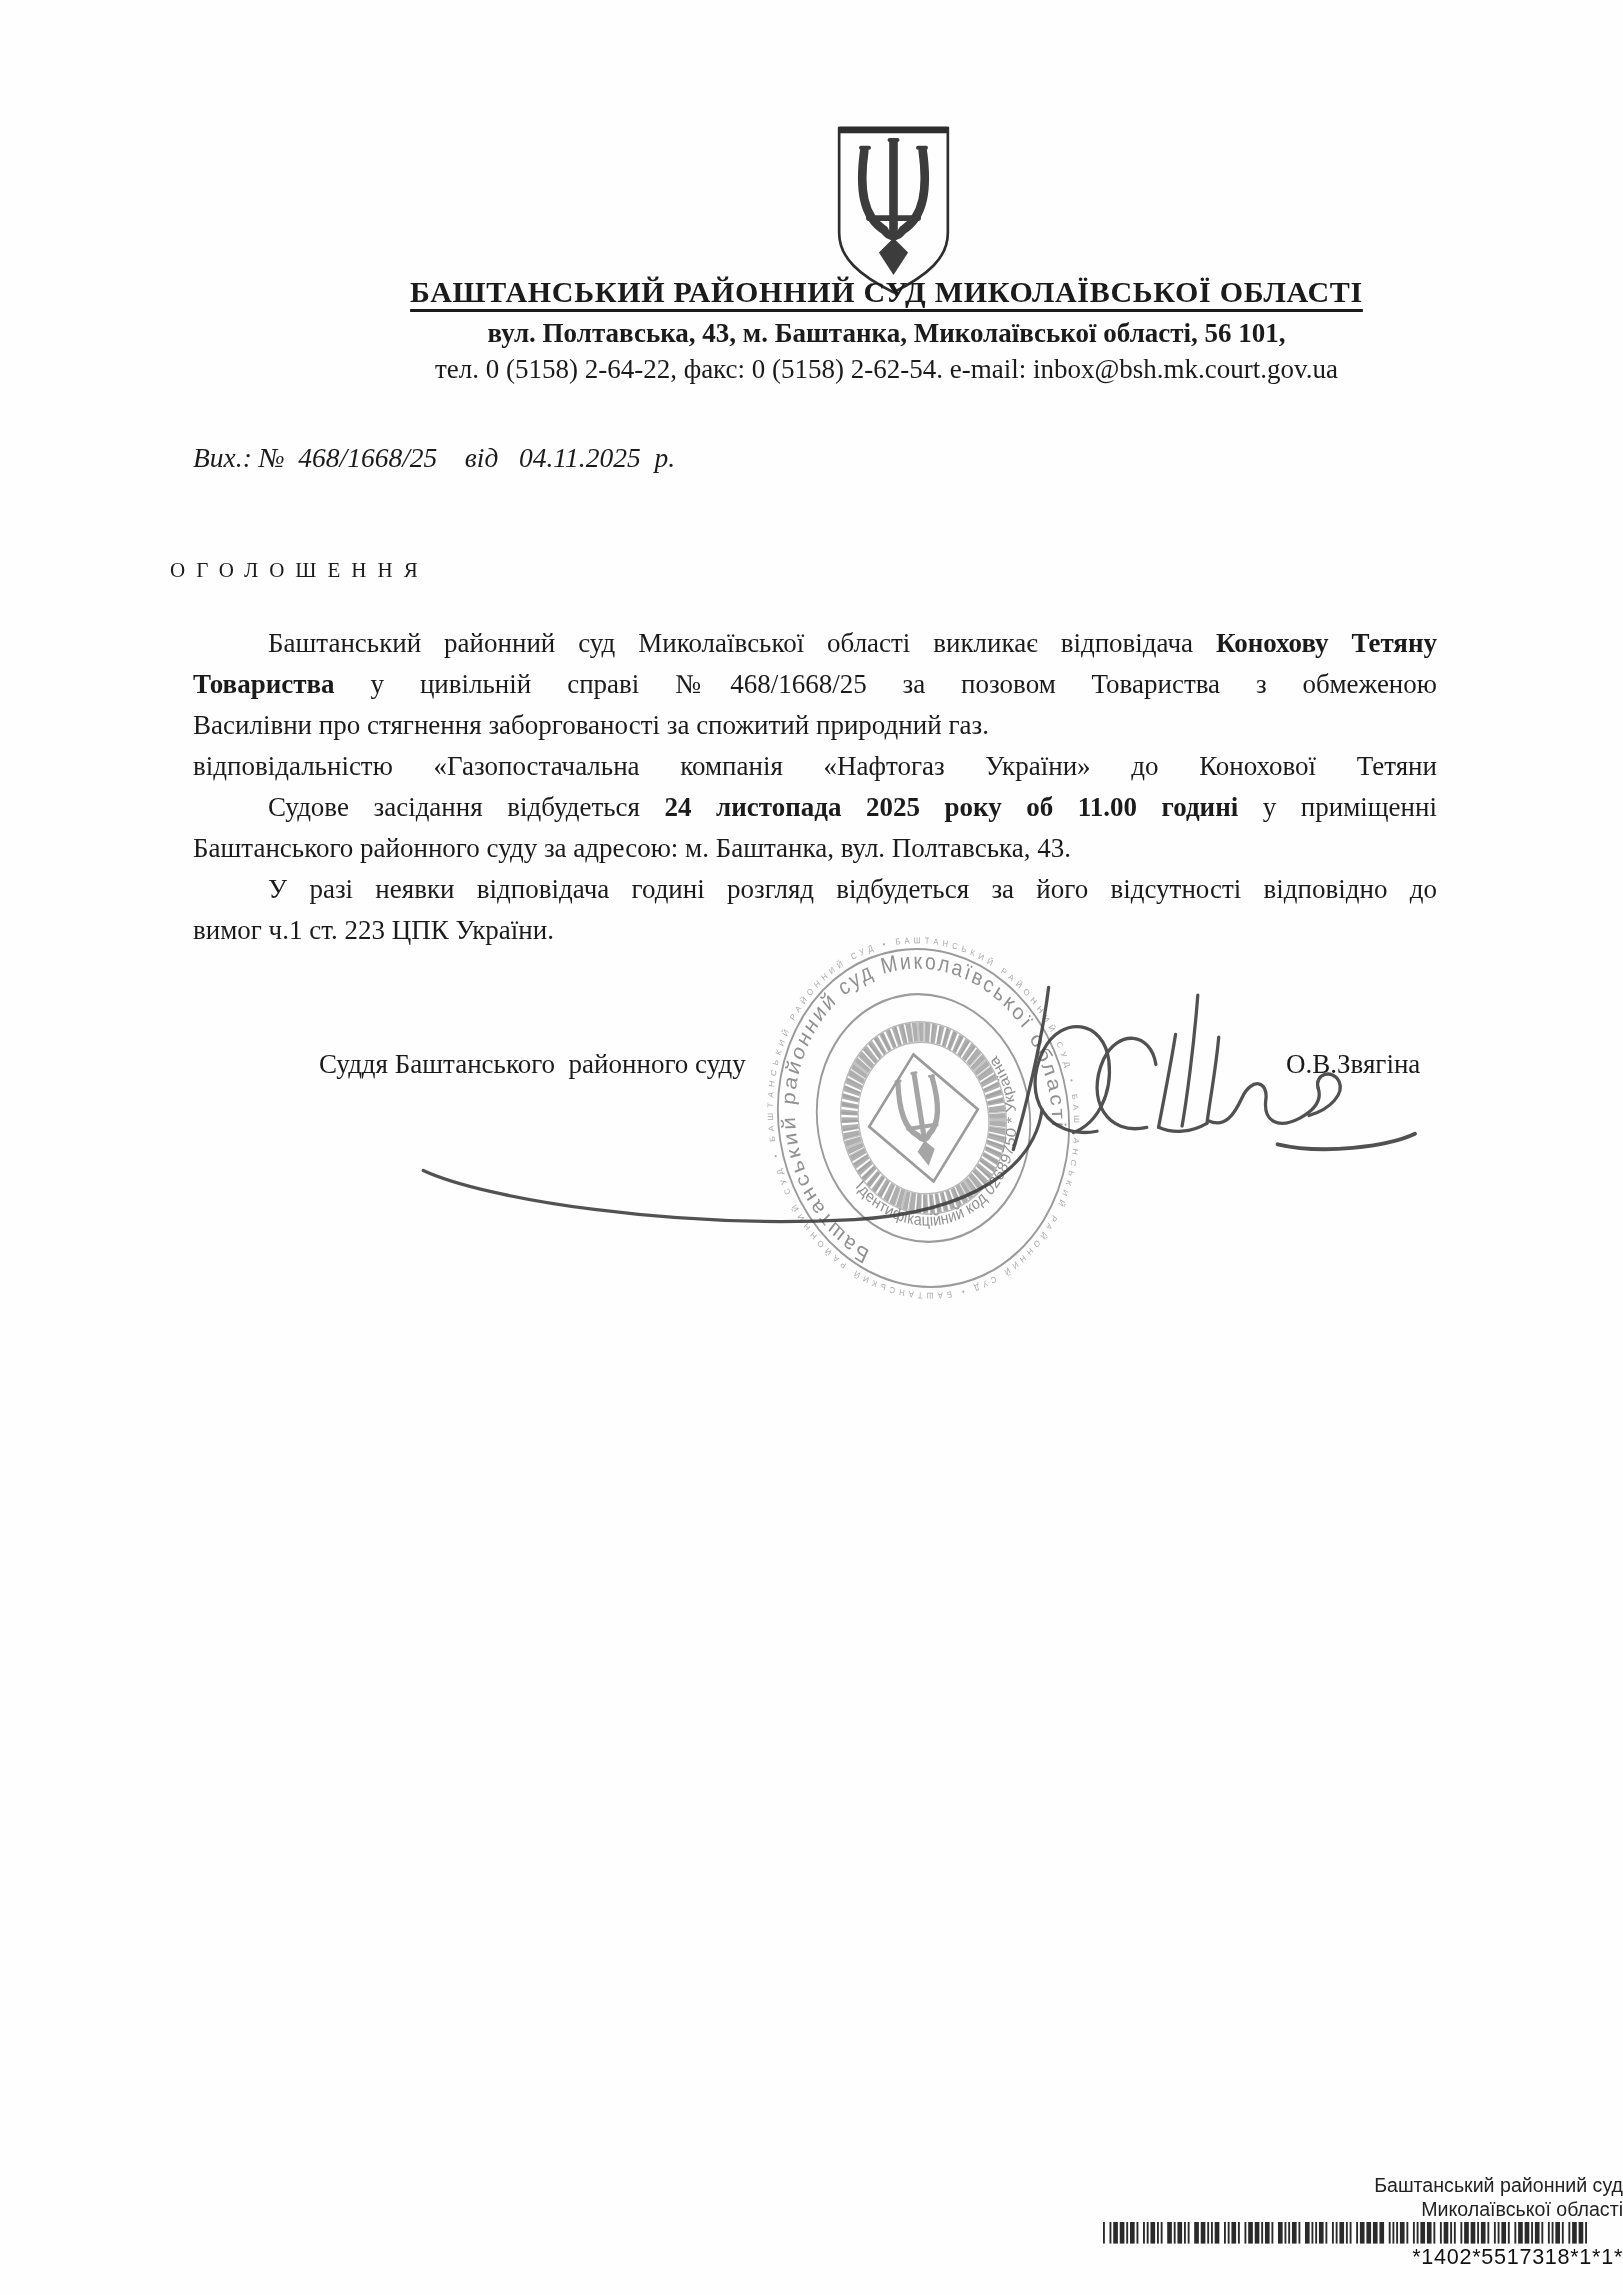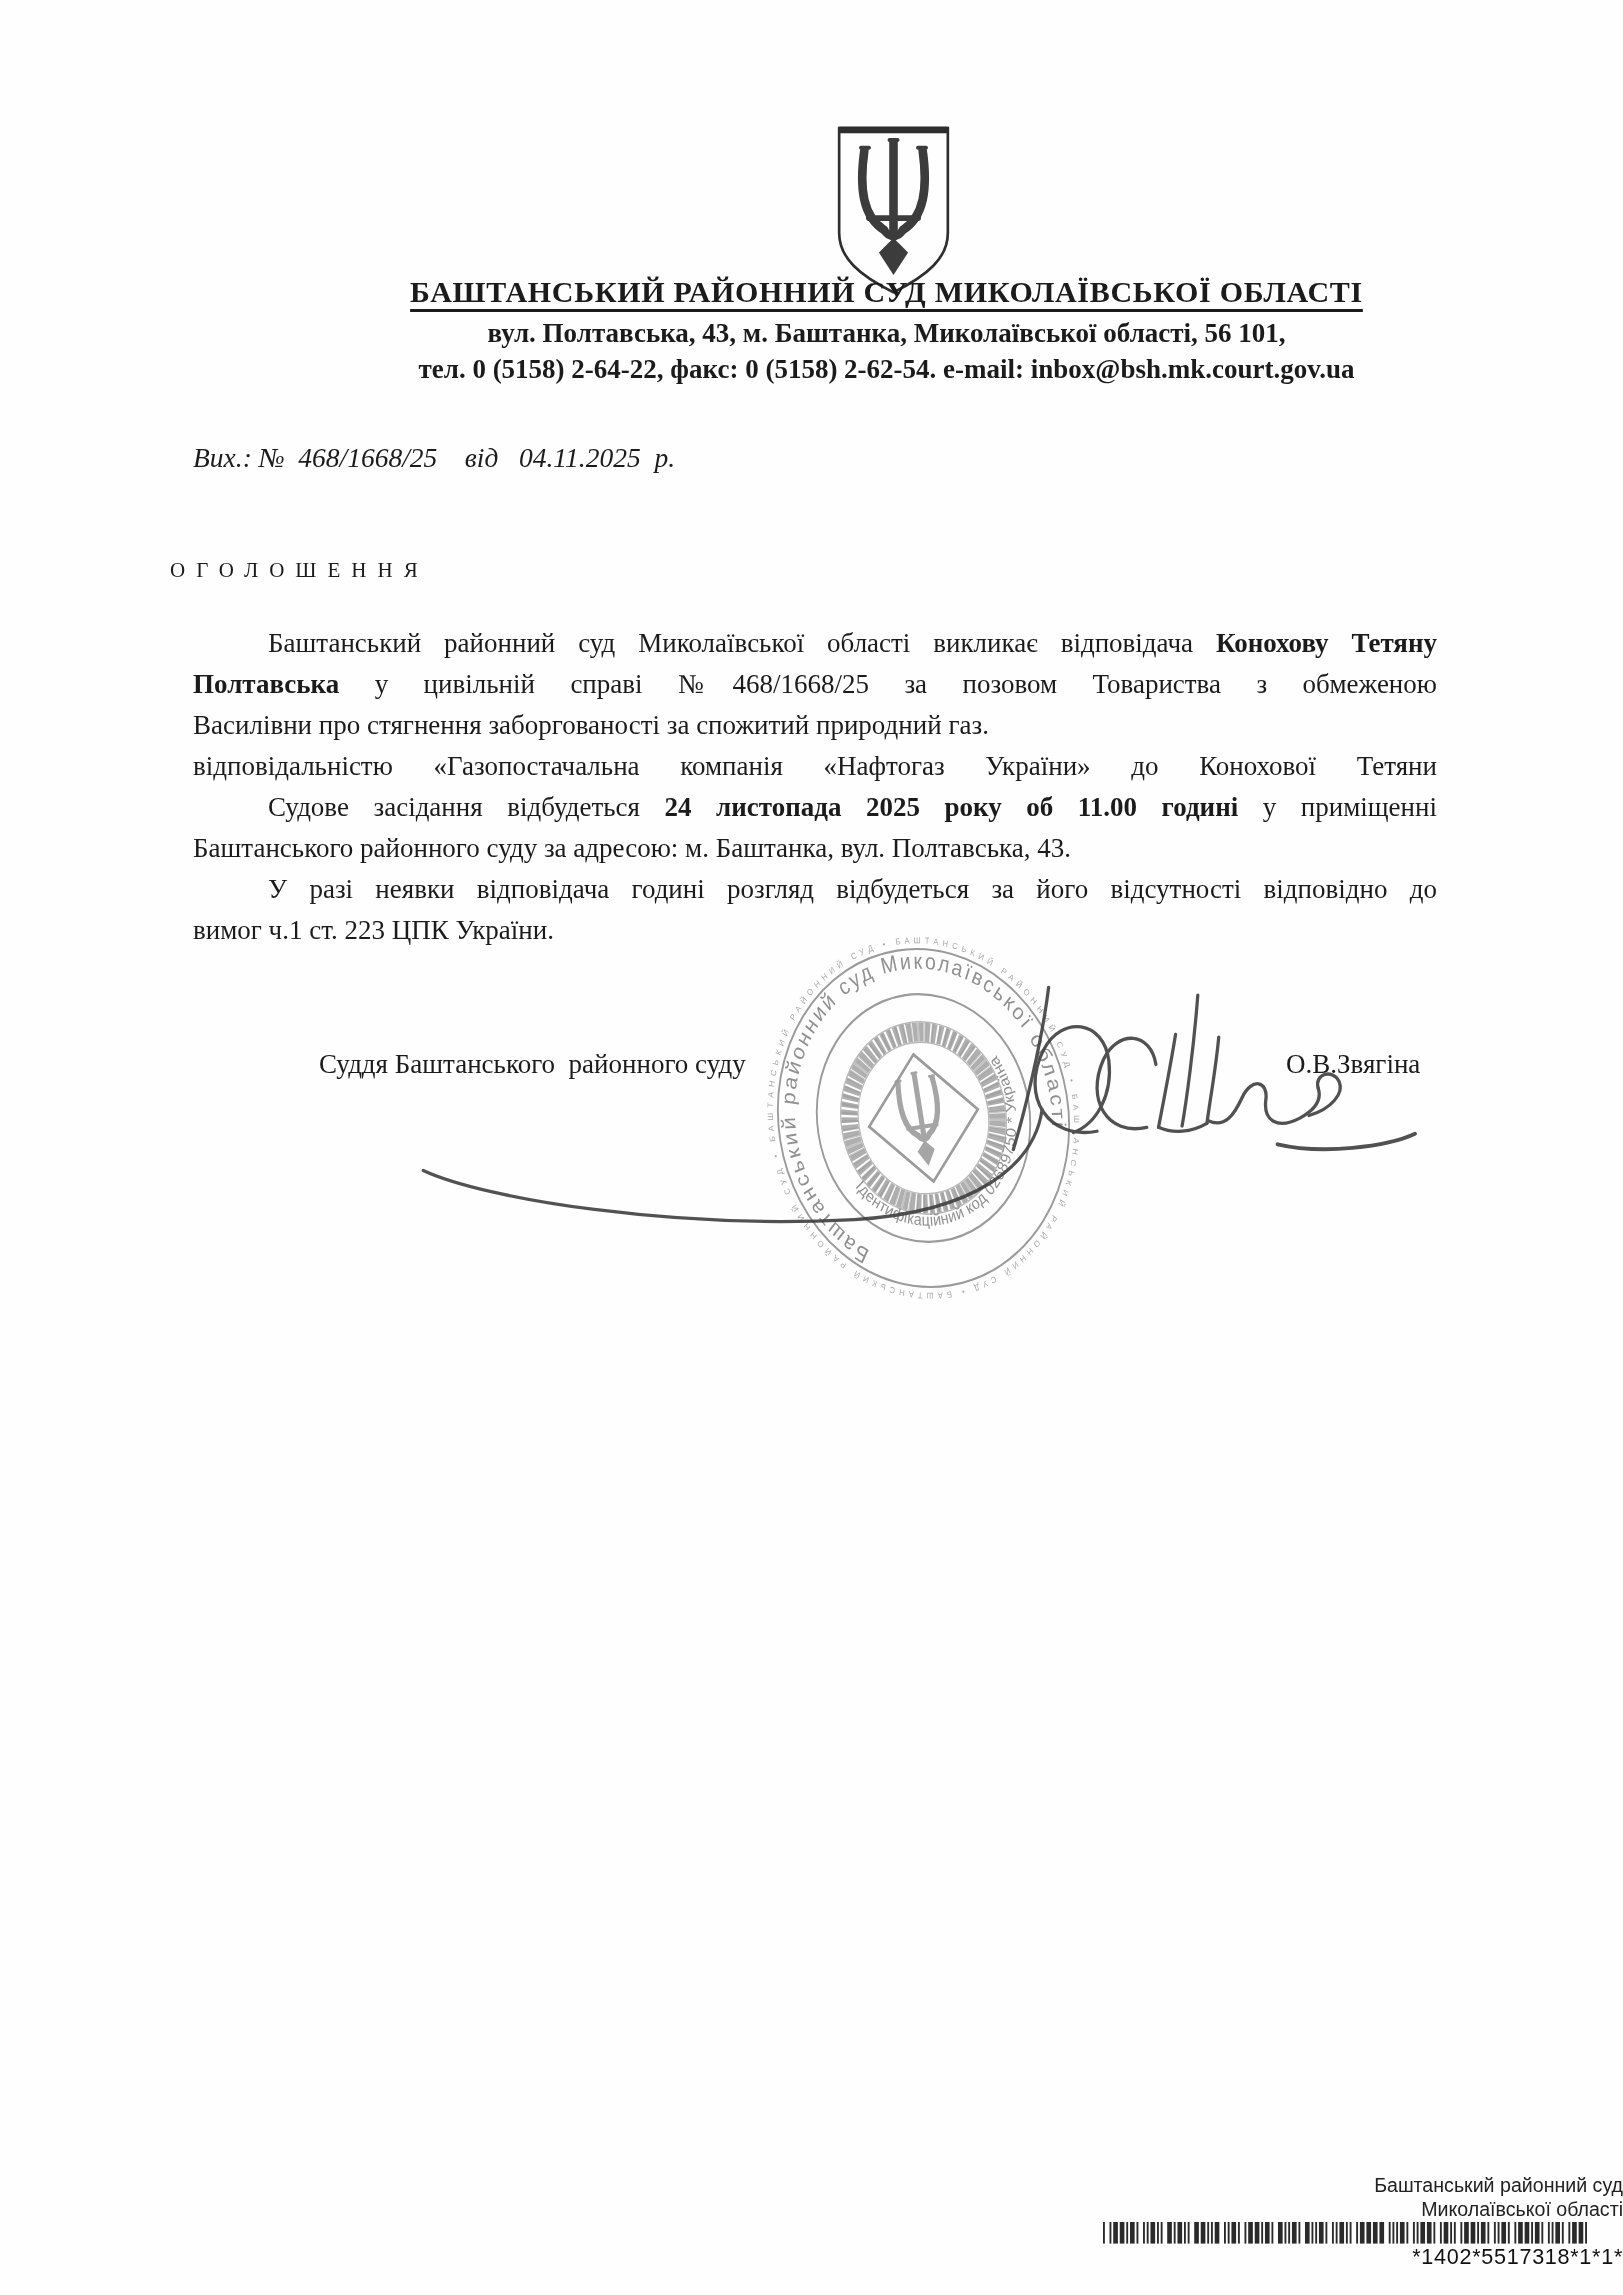--- a/index.html
+++ b/index.html
@@ -6,21 +6,21 @@
   .page{
     position:relative;width:1623px;height:2295px;background:#fefefe;
     font-family:"Liberation Serif",serif;color:#1b1b1b;overflow:hidden;
   }
   
   .emblem{position:absolute;left:836px;top:124px;width:115px;height:171px;}
   .hdr{position:absolute;left:170px;width:1433px;text-align:center;}
   .court-name{top:275px;font-size:30px;font-weight:bold;letter-spacing:0.7px;}
   .court-name span{text-decoration:underline;text-decoration-thickness:3.3px;text-underline-offset:6.5px;}
   .hdr-addr{top:318px;font-size:27px;font-weight:bold;}
-  .hdr-tel{top:354px;font-size:27px;font-weight:bold;}
+  .hdr-tel{top:354px;font-size:27px;font-weight:normal;}
   
   .ref-line{position:absolute;left:193px;top:442px;font-size:27.5px;font-style:italic;white-space:pre;}
   .doc-title{position:absolute;left:170px;top:558px;width:1433px;text-align:left;
              font-size:21px;letter-spacing:11px;}
   
   .body-block{position:absolute;left:193px;top:623px;width:1244px;font-size:27px;line-height:41px;}
   .bline{white-space:nowrap;}
   .bline.just{white-space:normal;text-align:justify;text-align-last:justify;}
   .bline.ind{text-indent:75px;}
   .b{font-weight:bold;}
@@ -68,21 +68,21 @@
   <div class="hdr hdr-addr">вул. Полтавська, 43, м. Баштанка, Миколаївської області, 56 101,</div>
   <div class="hdr hdr-tel">тел. 0 (5158) 2-64-22, факс: 0 (5158) 2-62-54. e-mail: inbox@bsh.mk.court.gov.ua</div>
 
   <div class="ref-line">Вих.: №  468/1668/25    від   04.11.2025  р.</div>
 
   <div class="doc-title">ОГОЛОШЕННЯ</div>
 
   <div class="body-block">
       <div>
         <div class="bline just ind"><span>Баштанський районний суд Миколаївської області викликає відповідача </span><span class="b">Конохову Тетяну</span></div>
-        <div class="bline just"><span class="b">Полтавська</span><span> у цивільній справі №468/1668/25 за позовом Товариства з обмеженою</span></div>
+        <div class="bline just"><span class="b">Товариства</span><span> у цивільній справі №468/1668/25 за позовом Товариства з обмеженою</span></div>
         <div class="bline"><span>Василівни про стягнення заборгованості за спожитий природний газ.</span></div>
         <div class="bline just"><span>відповідальністю «Газопостачальна компанія «Нафтогаз України» до Конохової Тетяни</span></div>
       </div>
       <div>
         <div class="bline just ind"><span>Судове засідання відбудеться </span><span class="b">24 листопада 2025 року об 11.00 годині</span><span> у приміщенні</span></div>
         <div class="bline"><span>Баштанського районного суду за адресою: м. Баштанка, вул. Полтавська, 43.</span></div>
       </div>
       <div>
         <div class="bline just ind"><span>У разі неявки відповідача годині розгляд відбудеться за його відсутності відповідно до</span></div>
         <div class="bline"><span>вимог ч.1 ст. 223 ЦПК України.</span></div>

